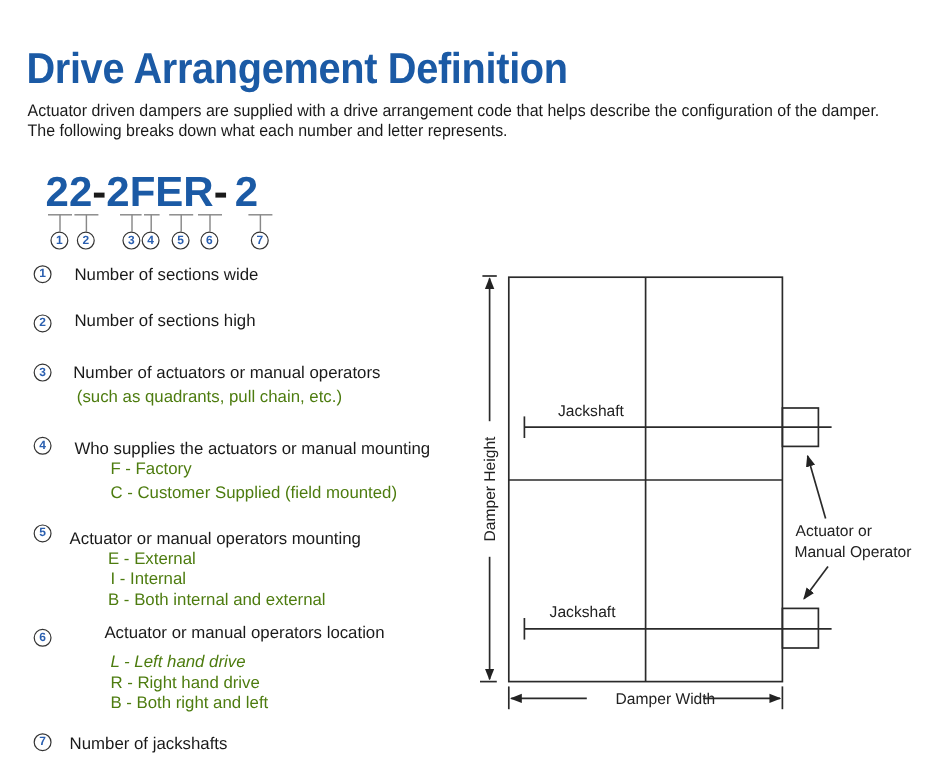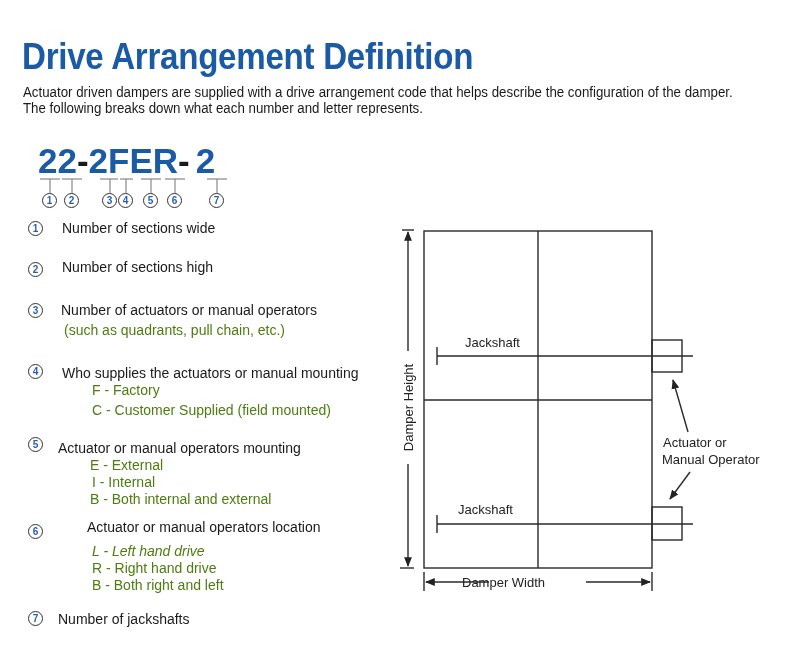--- a/index.html
+++ b/index.html
@@ -119,13 +119,13 @@
     <line x1="688" y1="432" x2="673" y2="380" marker-end="url(#ah)"></line>
     <line x1="690" y1="472" x2="670" y2="499" marker-end="url(#ah)"></line>
   </g>
 </svg>
 
 <div class="abs dlabel" style="left:465px;top:335px;">Jackshaft</div>
 <div class="abs dlabel" style="left:458px;top:502px;">Jackshaft</div>
 <div class="abs dlabel" style="left:663px;top:435px;">Actuator or</div>
 <div class="abs dlabel" style="left:662px;top:452px;">Manual Operator</div>
 <div class="abs dlabel" style="left:360px;top:400px;width:96px;text-align:center;transform:rotate(-90deg);transform-origin:center center;">Damper Height</div>
-<div class="abs dlabel" style="left:462px;top:575px;">Damper Width</div>
+<div class="abs dlabel" style="left:513px;top:575px;">Damper Width</div>
 
 </body></html>

